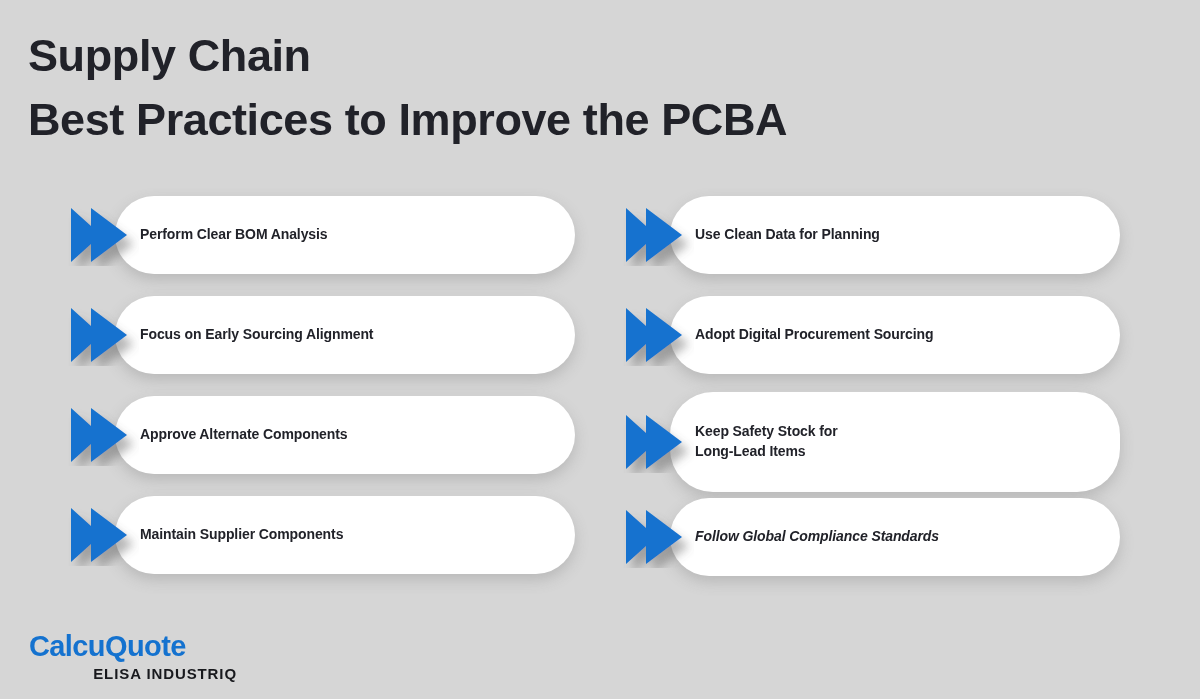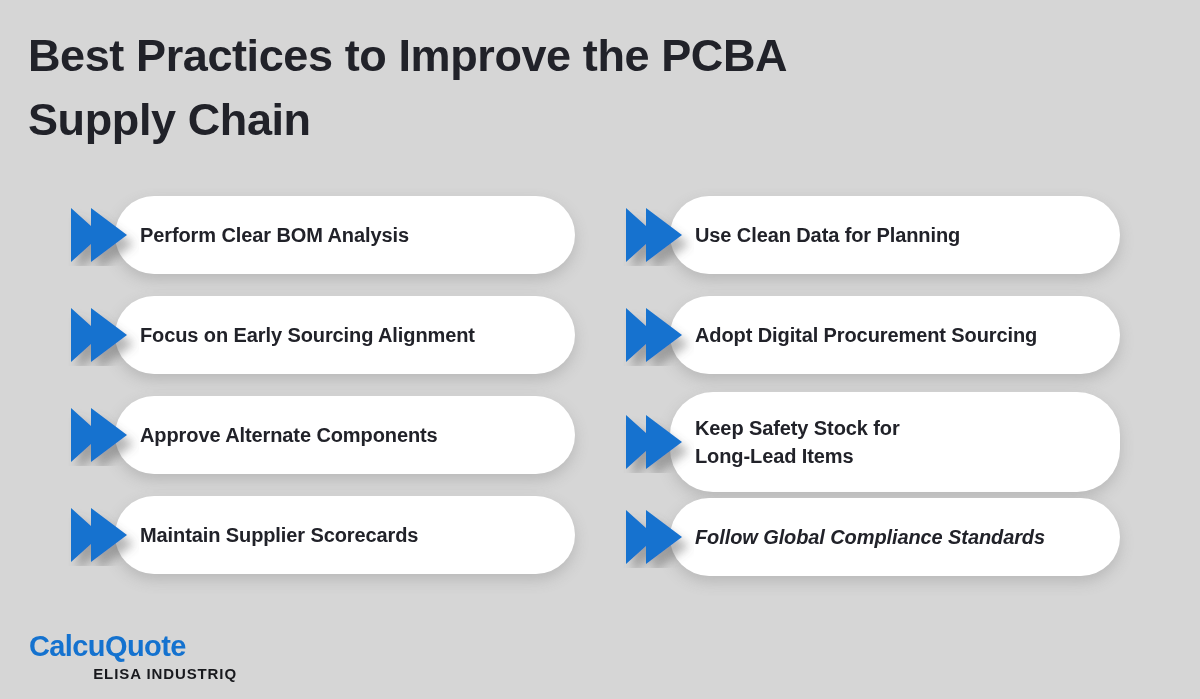--- a/index.html
+++ b/index.html
@@ -71,21 +71,21 @@
     box-shadow: 0 6px 14px rgba(120, 120, 120, 0.30);
     display: flex;
     align-items: center;
   }
   .card.tall { height: 100px; border-radius: 43px; }
 
   .card-label {
     margin-left: 25px;
     margin-right: 18px;
     color: #212229;
-    font-size: 20px;
+    font-size: 14px;
     font-weight: bold;
     letter-spacing: -0.1px;
     line-height: 1.42;
   }
   .card-label .l2 { display: block; }
 
   
   .arrow-icon {
     position: absolute;
     left: -48px;
@@ -123,22 +123,22 @@
     letter-spacing: 0.9px;
     line-height: 1;
   }
 </style>
 </head>
 <body>
 
 <div class="poster">
 
   <h1 class="title">
+    <span class="title-line">Supply Chain</span>
     <span class="title-line">Best Practices to Improve the PCBA</span>
-    <span class="title-line">Supply Chain</span>
   </h1>
 
   <div class="grid">
 
     <div class="column left">
 
       <div class="card-slot" style="top:0px;">
         <div class="card">
           <span class="arrow-icon">
             <svg viewBox="0 0 72 62" xmlns="http://www.w3.org/2000/svg">
@@ -203,21 +203,21 @@
                 <filter id="ds4" x="-40%" y="-40%" width="200%" height="200%">
                   <feDropShadow dx="7" dy="9" stdDeviation="5" flood-color="#5e5e5e" flood-opacity="0.45"></feDropShadow>
                 </filter>
               </defs>
               <g filter="url(#ds4)">
                 <polygon points="4,4 34,31 4,58" fill="#1472cf"></polygon>
                 <polygon points="24,4 60,31 24,58" fill="#1472cf"></polygon>
               </g>
             </svg>
           </span>
-          <span class="card-label">Maintain Supplier Scorecards</span>
+          <span class="card-label">Maintain Supplier Components</span>
         </div>
       </div>
 
     </div>
 
     <div class="column right">
 
       <div class="card-slot" style="top:0px;">
         <div class="card">
           <span class="arrow-icon">

